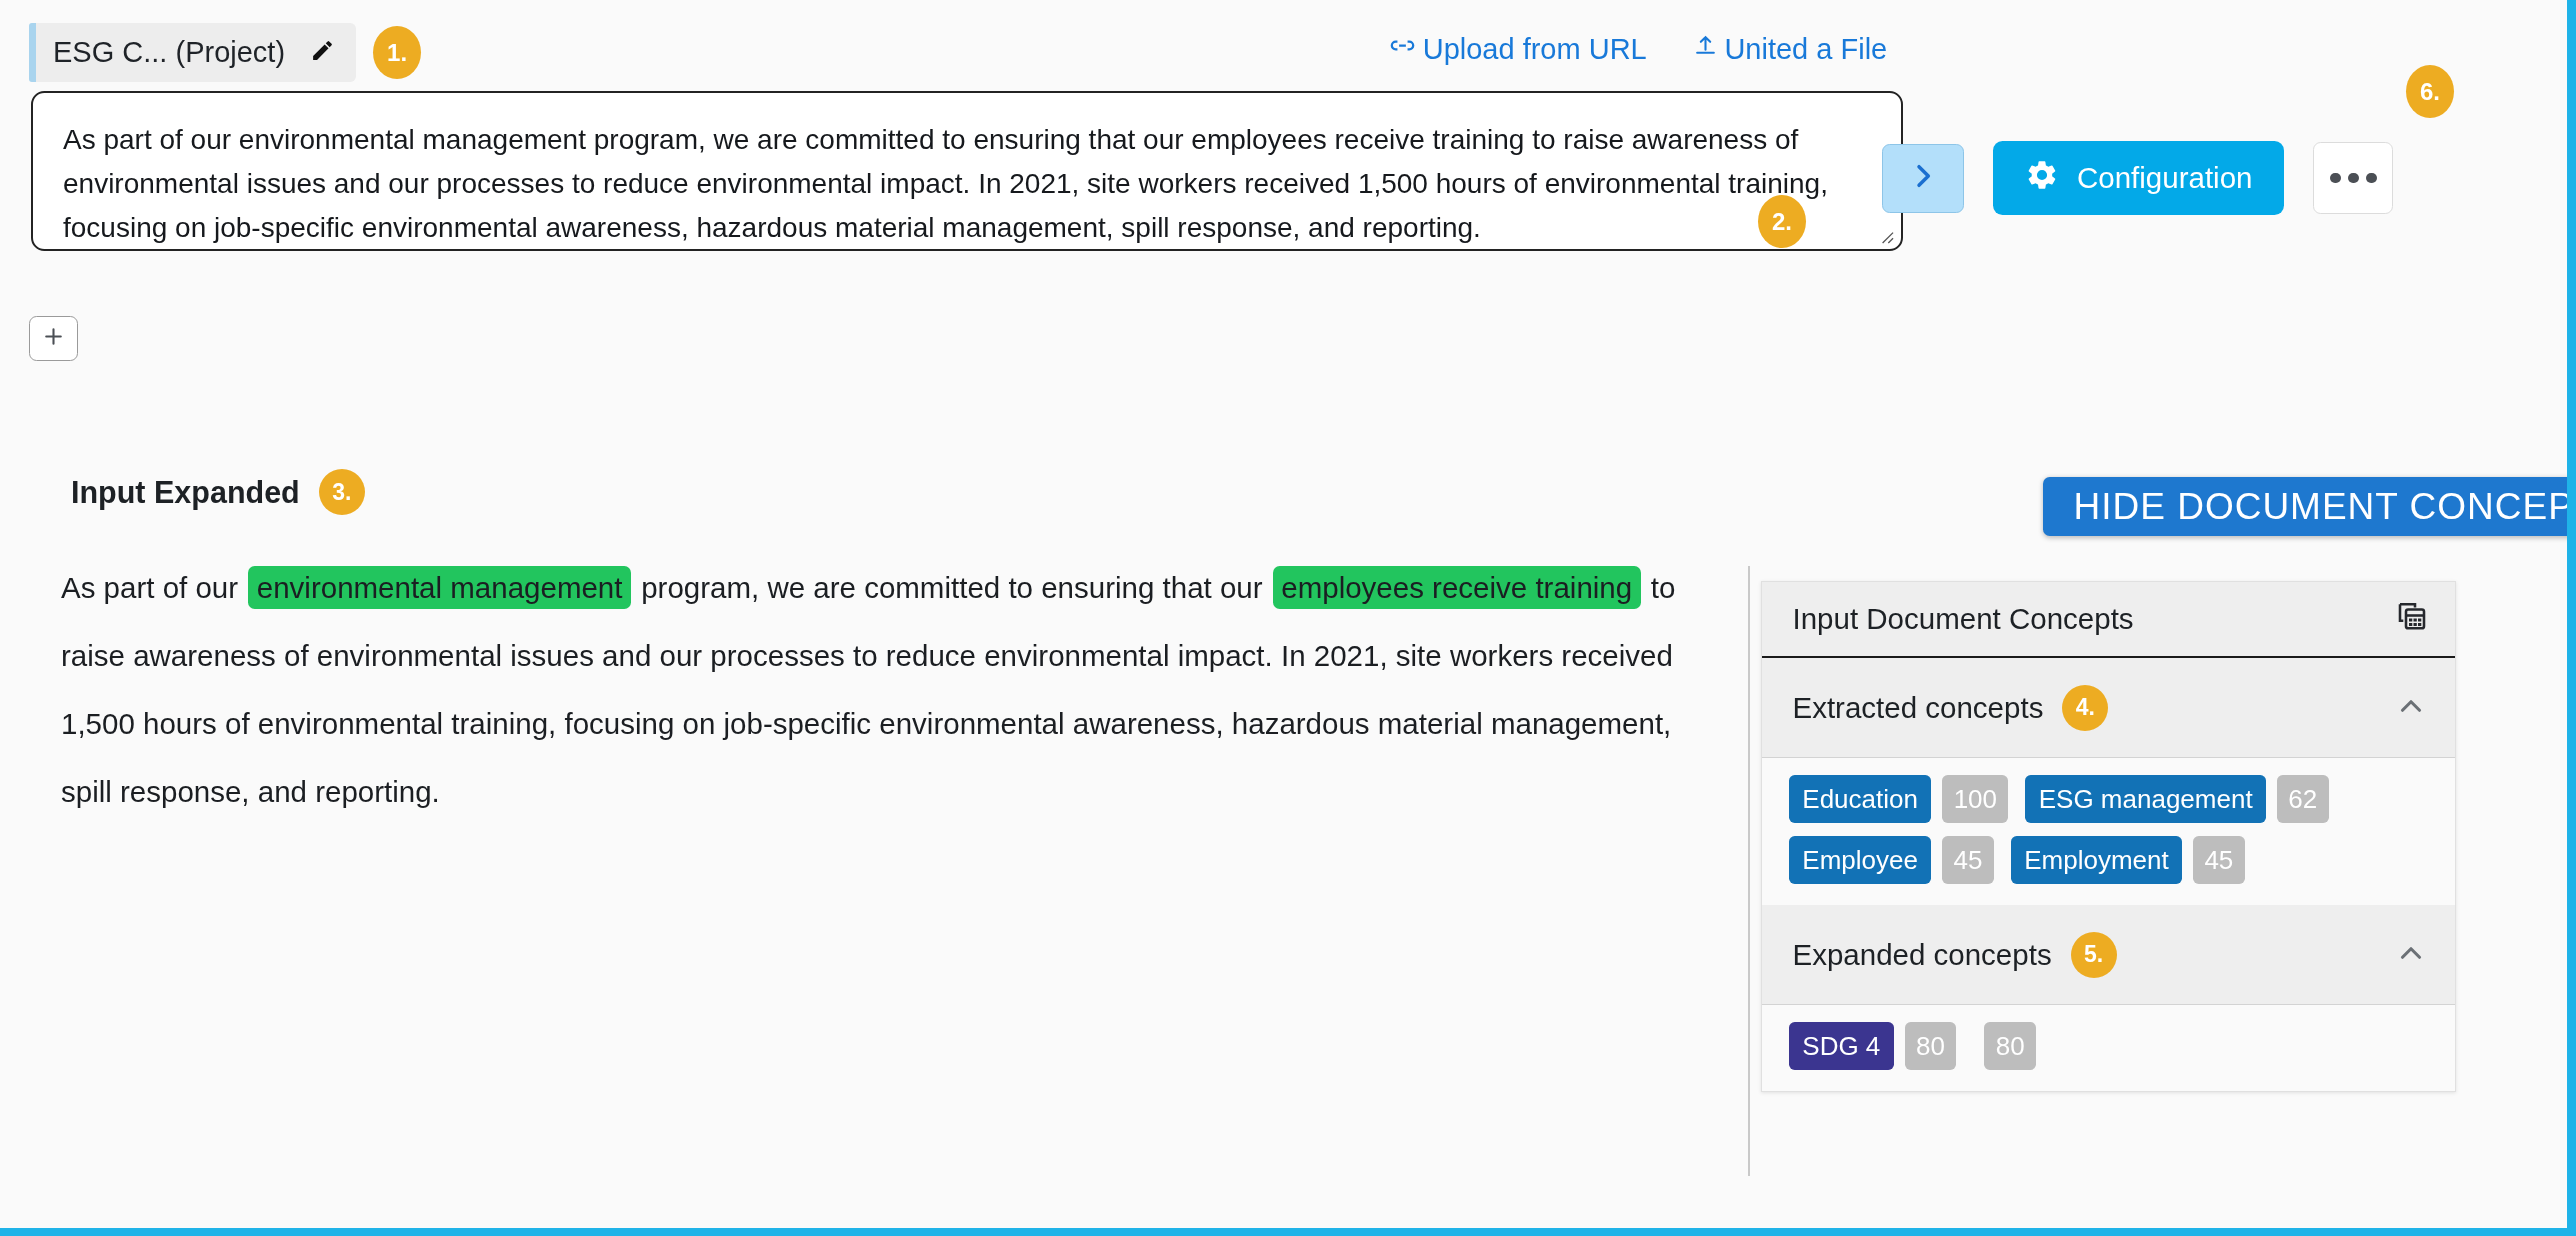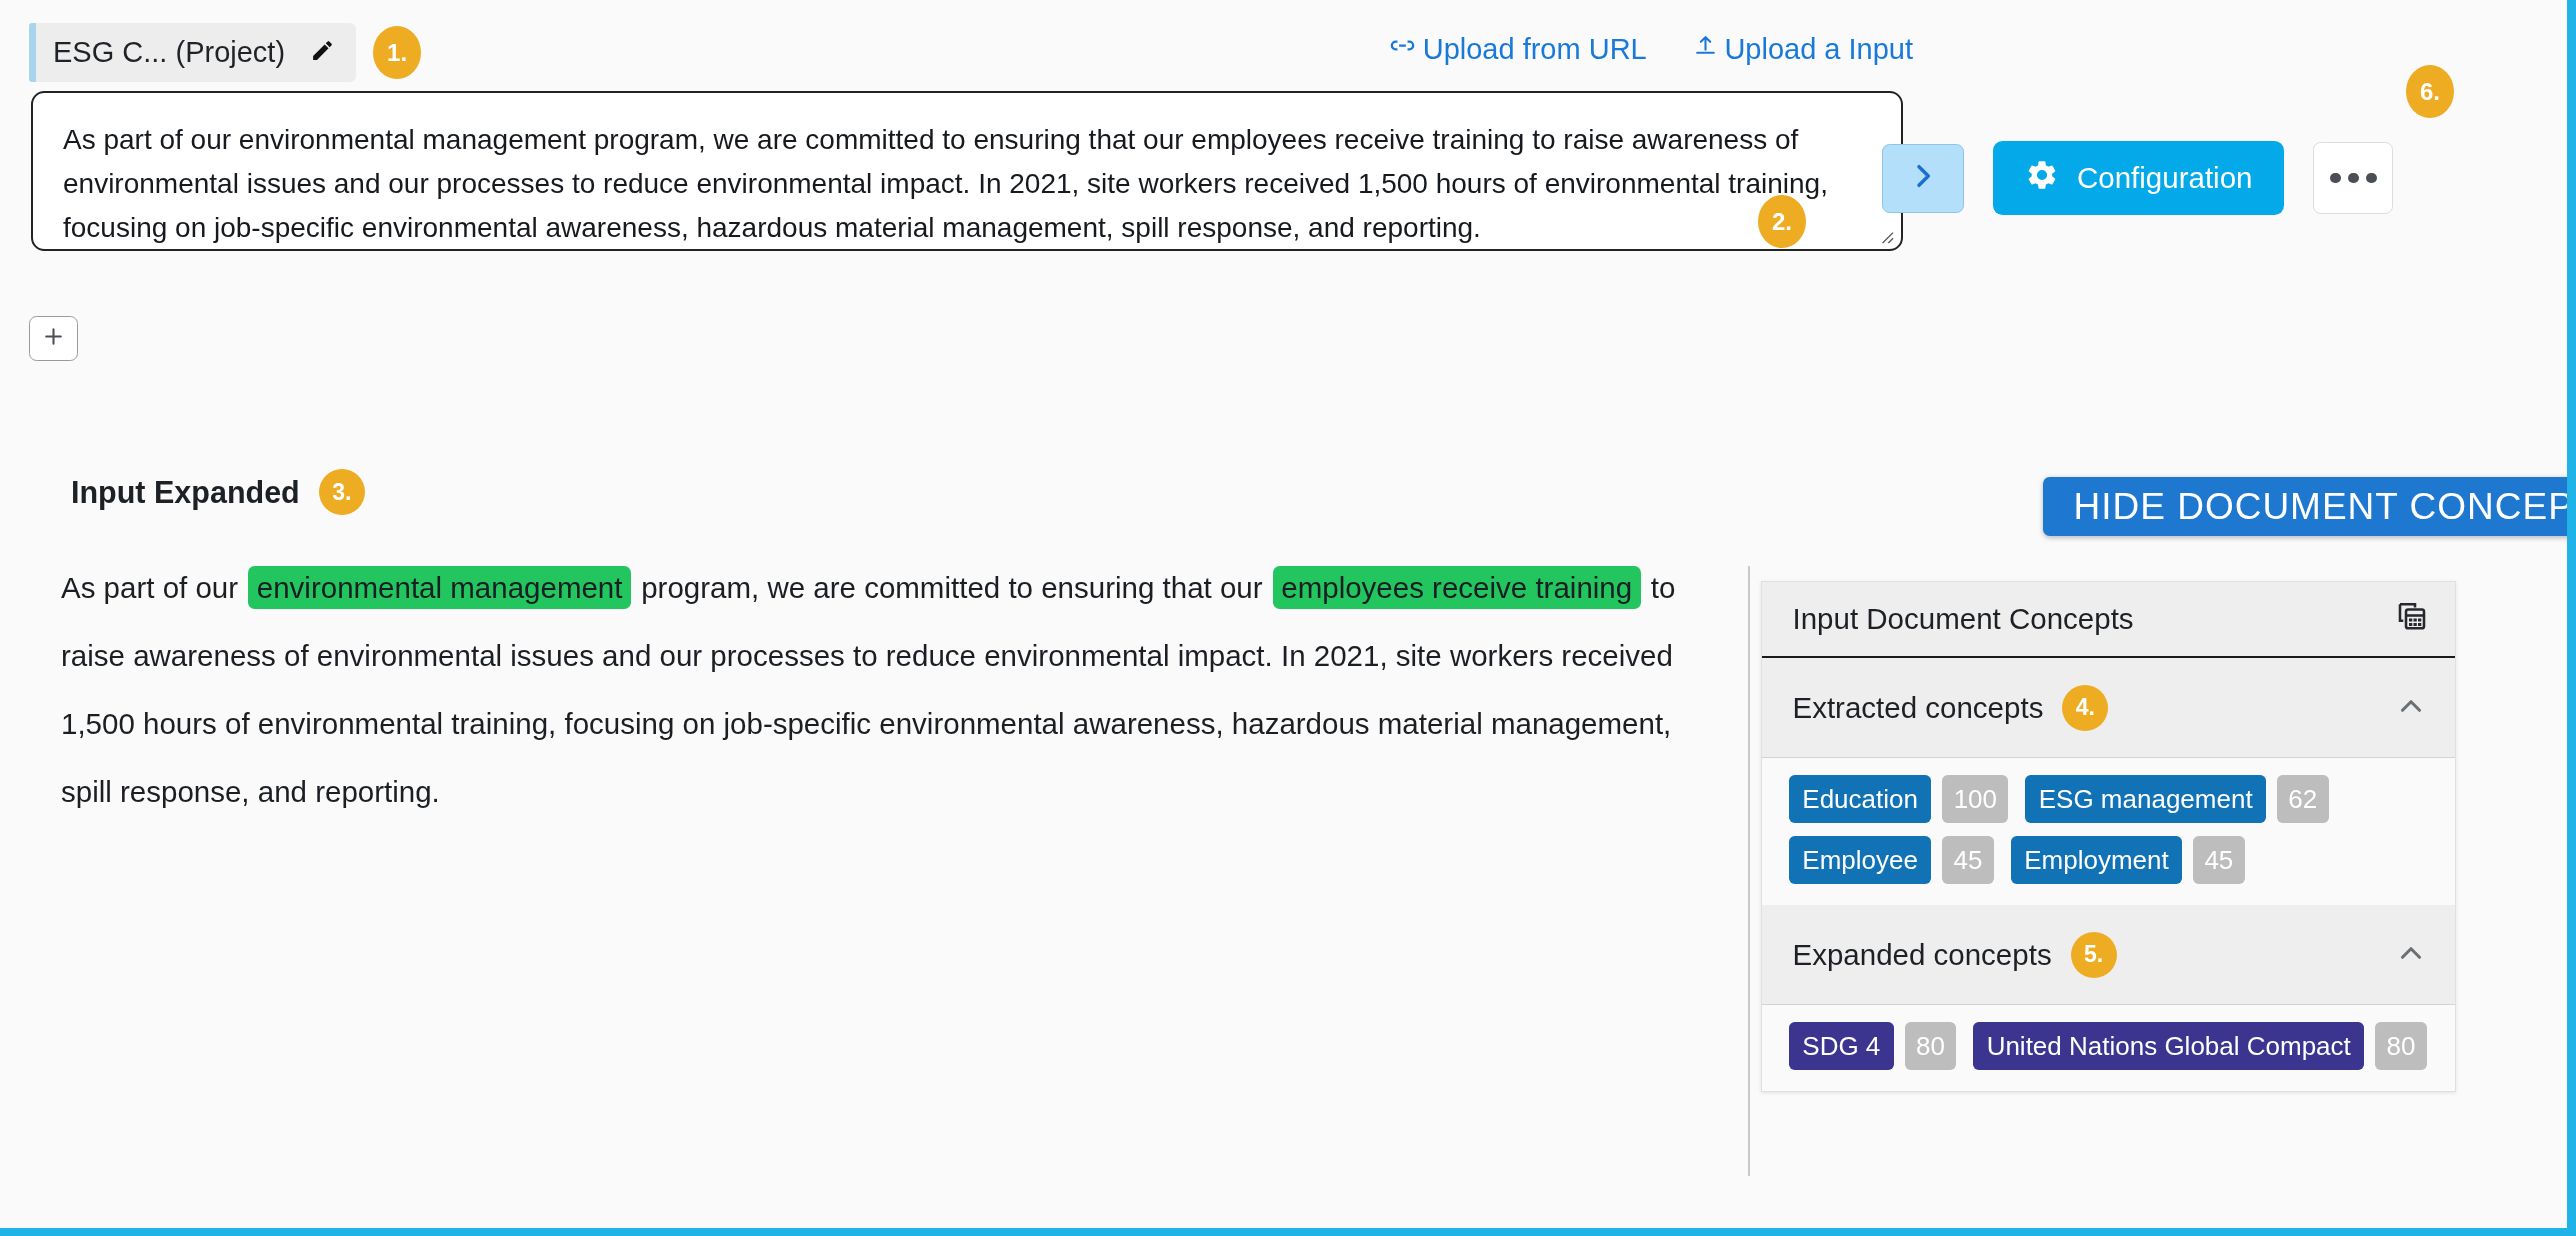--- a/index.html
+++ b/index.html
@@ -319,21 +319,21 @@
         </svg>
       </span>
       <span>Upload from URL</span>
     </div>
     <div class="upload-link">
       <span>
         <svg width="25" height="27" viewBox="0 0 24 24" fill="none" stroke="#1879d9" stroke-width="2" stroke-linecap="round">
           <path d="M12 16V4M7.5 8.5L12 4l4.5 4.5M4 19h16"></path>
         </svg>
       </span>
-      <span>Upload a Input</span>
+      <span>United a File</span>
     </div>
   </div>
 
   <div class="doc-input-wrap">
     <textarea class="doc-input" placeholder="Enter your document text" style="">As part of our environmental management program, we are committed to ensuring that our employees receive training to raise awareness of environmental issues and our processes to reduce environmental impact. In 2021, site workers received 1,500 hours of environmental training, focusing on job-specific environmental awareness, hazardous material management, spill response, and reporting.</textarea>
     <span class="resize-grip">
       <svg width="19" height="19" viewBox="0 0 20 20" stroke="#555" stroke-width="1.4">
         <path d="M19 8L8 19M19 14l-5 5"></path>
       </svg>
     </span>
@@ -435,21 +435,20 @@
           <span><svg width="34" height="34" viewBox="0 0 24 24" fill="none" stroke="#6b7075" stroke-width="2.2" stroke-linecap="round" stroke-linejoin="round">
               <path d="M6 15l6-6 6 6"></path>
             </svg></span>
         </div>
         <div class="accordion-body">
           <span class="chip expanded">
             <span class="chip-label">SDG 4</span>
             <span class="chip-score">80</span>
           </span>
           <span class="chip expanded">
-            <span class="chip-label">United Nations Global Compact</span>
             <span class="chip-score">80</span>
           </span>
         </div>
       </div>
   </div>
 
 </div>
 
 
 </body></html>

